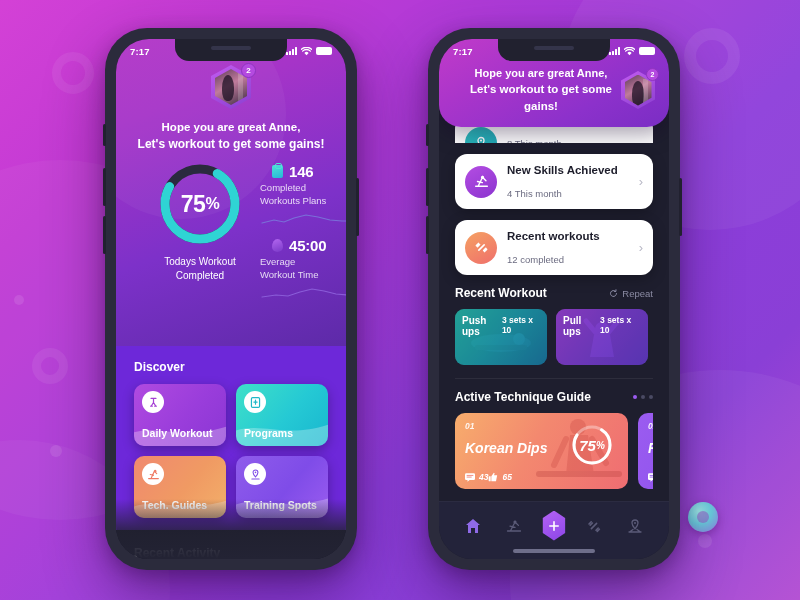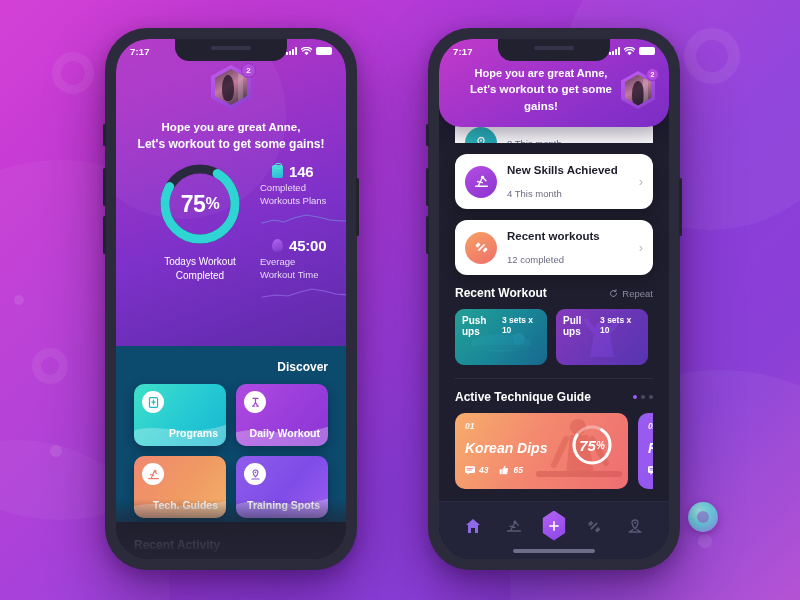--- a/index.html
+++ b/index.html
@@ -139,21 +139,21 @@
   .m-icon { width: 11px; height: 13px; border-radius: 2px; flex: 0 0 auto; }
   .m-icon.clip { background: linear-gradient(160deg,#4fe3d7,#26b8d8); position: relative;}
   .m-icon.clip::before{content:"";position:absolute;left:3px;top:-2px;width:5px;height:4px;
     border:1.5px solid #4fe3d7;border-radius:2px;}
   .m-icon.drop { width:11px;height:13px;background: linear-gradient(160deg,#b367f0,#7a39c8);
     border-radius: 50% 50% 50% 50% / 62% 62% 38% 38%; }
   .m-val { color:#fff; font-size: 15px; font-weight: bold; letter-spacing: -.2px;}
   .m-label { color: rgba(255,255,255,.82); font-size: 9.5px; line-height: 1.35; margin-top: 2px;}
   .spark { margin-top: 5px; }
 
-  .dark-body { background: #0c4a6e; padding: 14px 18px 4px; position: relative; text-align: right; }
+  .dark-body { background: #6d28d9; padding: 14px 18px 12px; position: relative; }
   .sec-title { color:#fff; font-size: 12px; font-weight: bold; margin-bottom: 10px; }
   .grid2 { display: grid; grid-template-columns: 1fr 1fr; gap: 10px; }
   .dcard {
     position: relative; height: 62px; border-radius: 10px; overflow: hidden;
     padding: 7px 8px; display: flex; flex-direction: column; justify-content: space-between;
     box-shadow: 0 4px 12px rgba(0,0,0,.28);
   }
   .dcard .wave { position:absolute; left:-10%; bottom:-6px; width:120%; height:44px; opacity:.28;}
   .dcard .ic {
     width: 22px; height: 22px; border-radius: 50%; background: #fff;
@@ -224,21 +224,21 @@
 
   .divider { height:1px; background: rgba(255,255,255,.07); margin: 13px 0 11px; }
 
   .tg-row { display:flex; gap: 10px; overflow:hidden;font-style:italic; }
   .tgcard { width: 173px; flex: 0 0 173px; height: 76px; border-radius: 10px; position:relative;
             overflow:hidden; padding: 8px 10px; }
   .tg-oran { background: linear-gradient(120deg,#f7ad6c 0%, #f3886f 45%, #ef6d72 100%); }
   .tg-viol { background: linear-gradient(120deg,#9b5cf0 0%, #7f46ea 100%); }
   .tg-num { color: rgba(255,255,255,.9); font-size: 8.5px; font-weight:bold; position:relative; z-index:3;}
   .tg-name { color:#fff; font-size: 14px; font-weight:bold; margin-top: 9px; position:relative; z-index:3;}
-  .tg-meta { position:absolute; left:10px; bottom:14px; display:flex; gap:11px; align-items:flex-start; z-index:3;}
+  .tg-meta { position:absolute; left:10px; bottom:7px; display:flex; align-items:flex-start; z-index:3;}
   .tg-meta span { color:#fff; font-size: 8.5px; font-weight:bold; display:flex; align-items:center; gap:4px;}
   .tg-ring { position:absolute; right: 14px; top: 10px; z-index:3;}
   .tg-ring .v { position:absolute; inset:0; display:flex; align-items:center; justify-content:center;
                 color:#fff; font-size: 15px; font-weight:bold;}
   .tg-ring .v small { font-size: 10px;}
   .tg-fig { position:absolute; right: 6px; bottom:0; width: 86px; height: 76px; opacity:.30; z-index:1;}
 
   .tabbar {
     position:absolute; left:0; right:0; bottom:0; height: 58px; background: #23233a;
     display:flex; align-items:center; justify-content: space-around; padding: 0 14px 10px;
@@ -365,43 +365,43 @@
             </svg>
           </div>
         </div>
       </div>
     </div>
 
     <div class="dark-body">
       <div class="sec-title">Discover</div>
       <div class="grid2">
 
+        <div class="dcard c-purple">
+          <svg class="wave" viewBox="0 0 120 40" preserveAspectRatio="none">
+              <path d="M0 26 C30 10 60 34 120 14 L120 40 L0 40Z" fill="#fff"></path>
+            </svg>
+          <div class="ic">
+            <svg width="13" height="13" viewBox="0 0 16 16">
+                <path d="M5 3h6M8 3v5M8 8l-2.5 4M8 8l2.5 4M4.5 12.5h2M9.5 12.5h2" stroke="#a43fd4" stroke-width="1.5" fill="none" stroke-linecap="round"></path>
+              </svg>
+          </div>
+          <div class="lbl">Daily Workout</div>
+        </div>
+
         <div class="dcard c-teal">
           <svg class="wave" viewBox="0 0 120 40" preserveAspectRatio="none">
               <path d="M0 24 C34 8 64 32 120 12 L120 40 L0 40Z" fill="#fff"></path>
             </svg>
           <div class="ic">
             <svg width="13" height="13" viewBox="0 0 16 16">
                 <rect x="3" y="2" width="10" height="12" rx="1.5" stroke="#1fb8c8" stroke-width="1.5" fill="none"></rect>
                 <path d="M8 5v5M6 7.5h4" stroke="#1fb8c8" stroke-width="1.5" stroke-linecap="round"></path>
               </svg>
           </div>
           <div class="lbl">Programs</div>
-        </div>
-
-        <div class="dcard c-purple">
-          <svg class="wave" viewBox="0 0 120 40" preserveAspectRatio="none">
-              <path d="M0 26 C30 10 60 34 120 14 L120 40 L0 40Z" fill="#fff"></path>
-            </svg>
-          <div class="ic">
-            <svg width="13" height="13" viewBox="0 0 16 16">
-                <path d="M5 3h6M8 3v5M8 8l-2.5 4M8 8l2.5 4M4.5 12.5h2M9.5 12.5h2" stroke="#a43fd4" stroke-width="1.5" fill="none" stroke-linecap="round"></path>
-              </svg>
-          </div>
-          <div class="lbl">Daily Workout</div>
         </div>
 
         <div class="dcard c-orange">
           <svg class="wave" viewBox="0 0 120 40" preserveAspectRatio="none">
               <path d="M0 28 C30 12 62 34 120 16 L120 40 L0 40Z" fill="#fff"></path>
             </svg>
           <div class="ic">
             <svg width="13" height="13" viewBox="0 0 16 16">
                 <path d="M2 13h12M9 4l-4 9M9 4l3 3M9 4a1 1 0 1 0 0-.1M4 8l4 1" stroke="#ef7a63" stroke-width="1.4" fill="none" stroke-linecap="round"></path>
               </svg>

